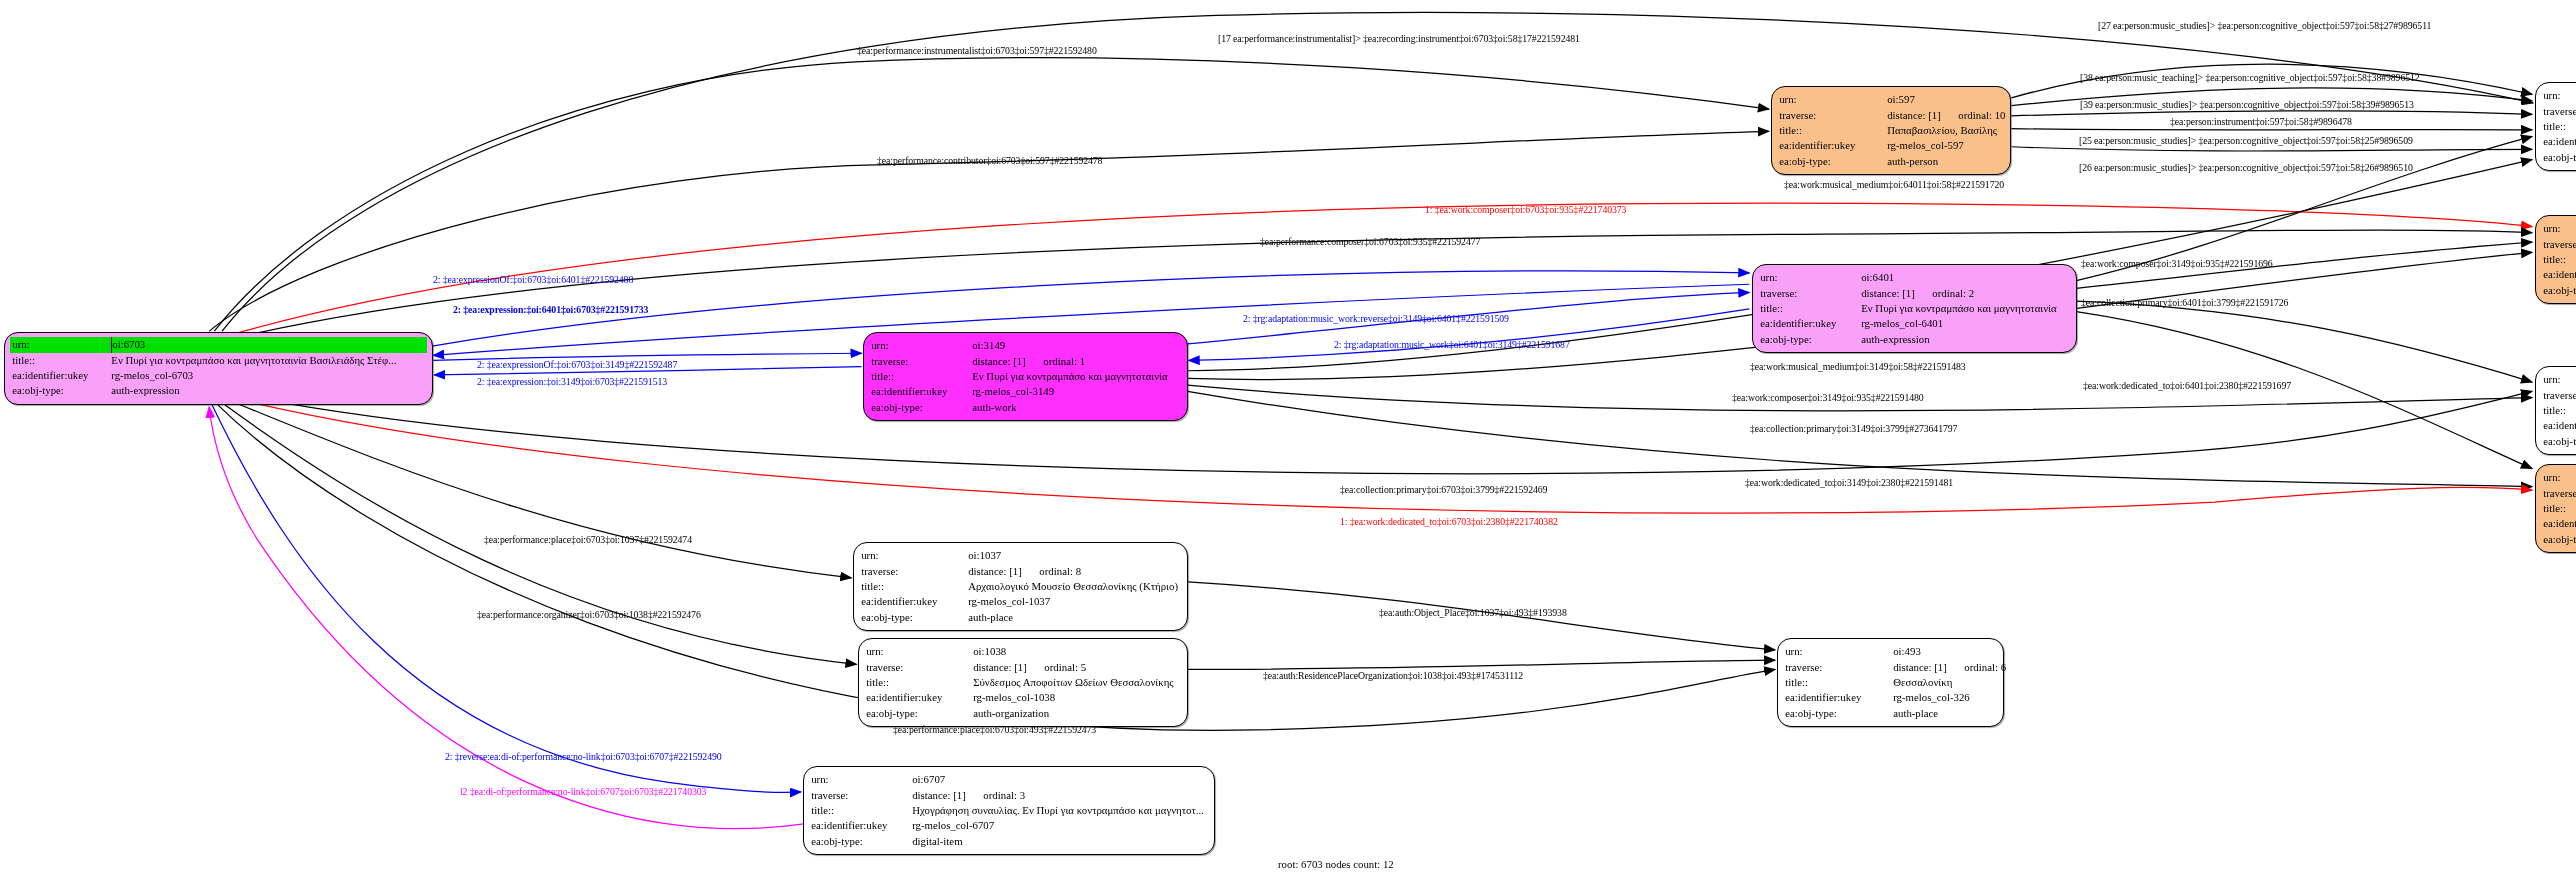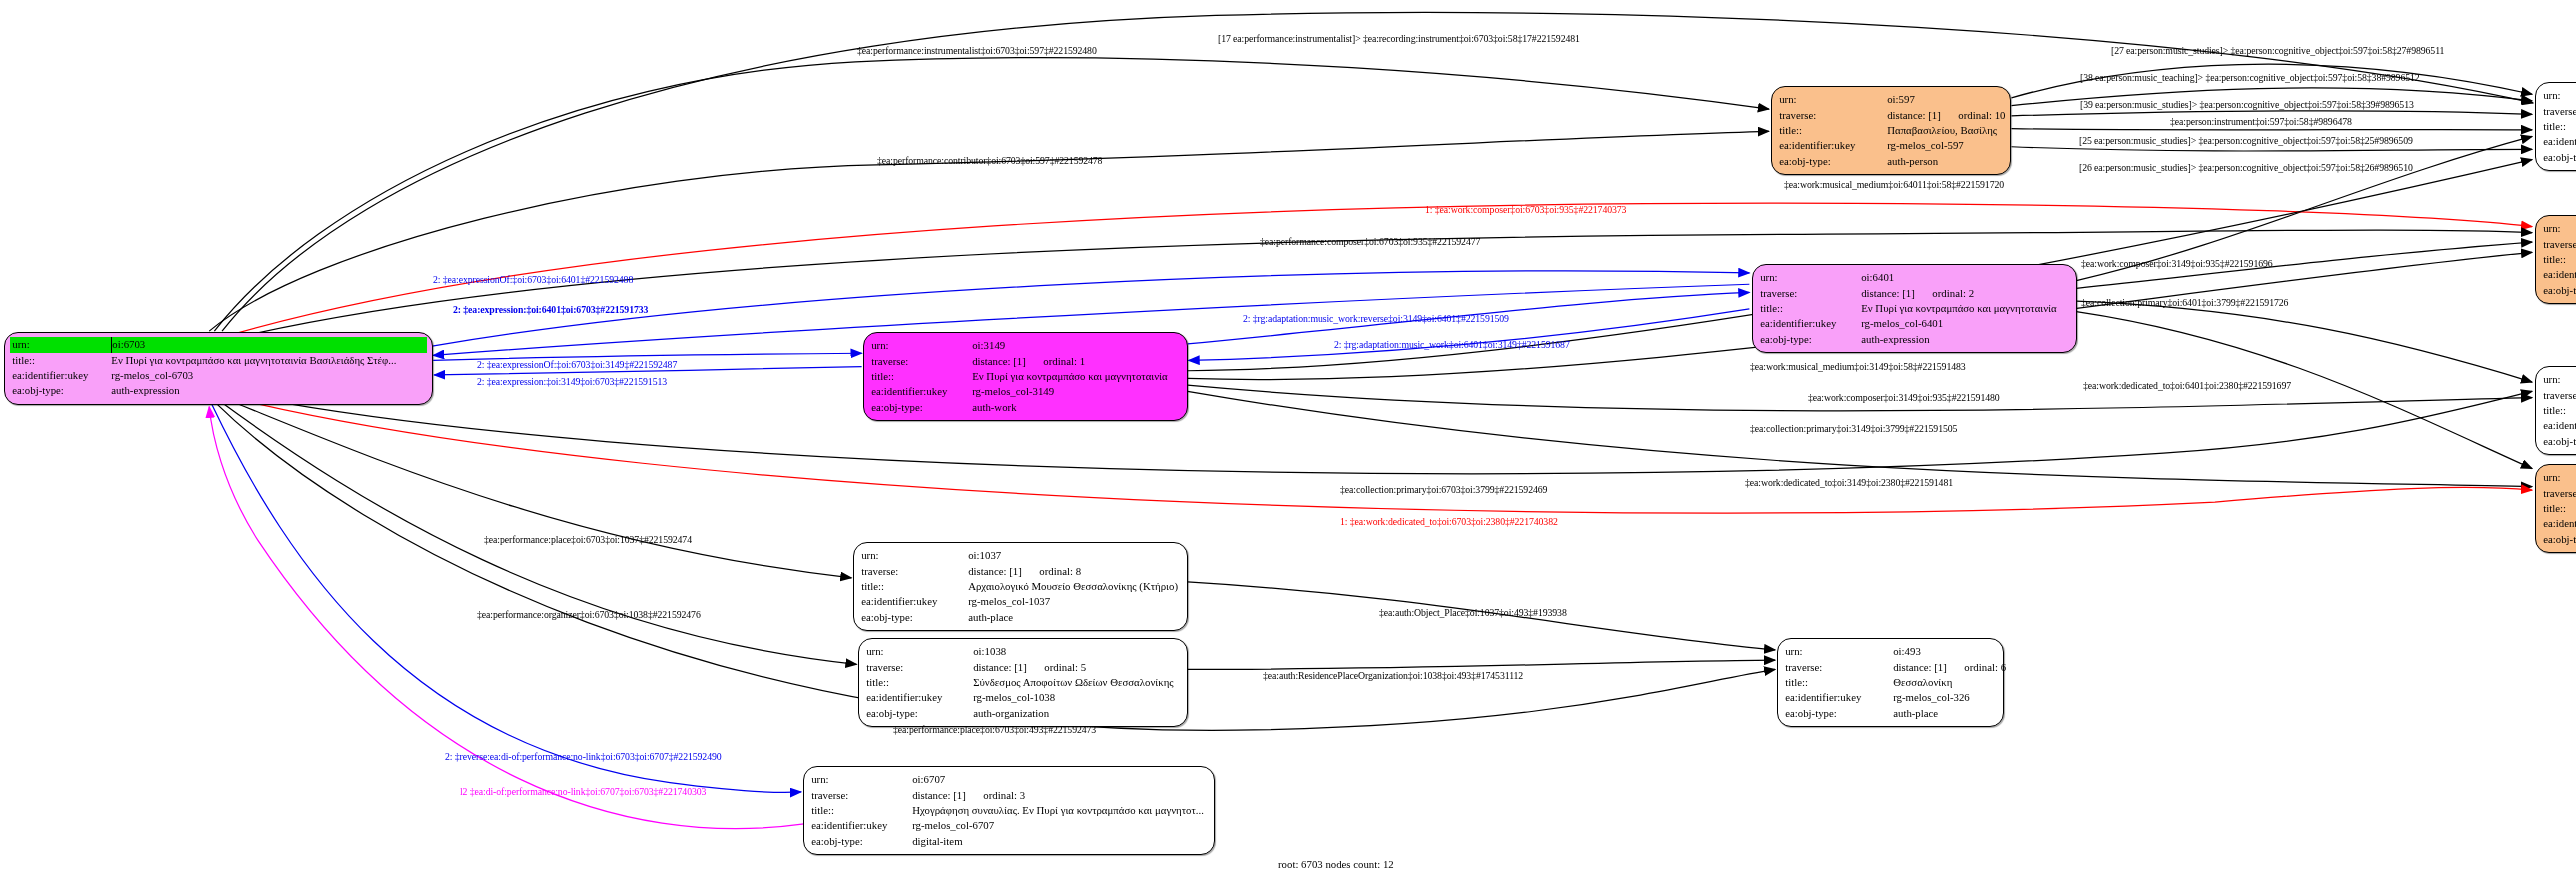--- a/index.html
+++ b/index.html
@@ -394,42 +394,42 @@
         <div class="row">
           <div class="k" style="flex: 0 0 101px; width: 101px;">ea:obj-type:</div>
           <div class="v">digital-item</div>
         </div>
       </div>
     </div>
 
   <div id="label-host">
       <div class="elabel" style="left: 1218px; top: 1.5px; color: rgb(0, 0, 0); margin-top: 31px;">[17 ea:performance:instrumentalist]&gt; ‡ea:recording:instrument‡oi:6703‡oi:58‡17#221592481</div>
       <div class="elabel" style="left: 857px; top: 45px; color: rgb(0, 0, 0);">‡ea:performance:instrumentalist‡oi:6703‡oi:597‡#221592480</div>
-      <div class="elabel" style="left: 2098px; top: 45px; color: rgb(0, 0, 0); margin-left: 13px;">[27 ea:person:music_studies]&gt; ‡ea:person:cognitive_object‡oi:597‡oi:58‡27#9896511</div>
+      <div class="elabel" style="left: 2098px; top: 20px; color: rgb(0, 0, 0);">[27 ea:person:music_studies]&gt; ‡ea:person:cognitive_object‡oi:597‡oi:58‡27#9896511</div>
       <div class="elabel" style="left: 2080px; top: 72px; color: rgb(0, 0, 0);">[38 ea:person:music_teaching]&gt; ‡ea:person:cognitive_object‡oi:597‡oi:58‡38#9896512</div>
       <div class="elabel" style="left: 2080px; top: 99px; color: rgb(0, 0, 0);">[39 ea:person:music_studies]&gt; ‡ea:person:cognitive_object‡oi:597‡oi:58‡39#9896513</div>
       <div class="elabel" style="left: 2170px; top: 116px; color: rgb(0, 0, 0);">‡ea:person:instrument‡oi:597‡oi:58‡#9896478</div>
       <div class="elabel" style="left: 2079px; top: 135px; color: rgb(0, 0, 0);">[25 ea:person:music_studies]&gt; ‡ea:person:cognitive_object‡oi:597‡oi:58‡25#9896509</div>
       <div class="elabel" style="left: 2079px; top: 162px; color: rgb(0, 0, 0);">[26 ea:person:music_studies]&gt; ‡ea:person:cognitive_object‡oi:597‡oi:58‡26#9896510</div>
       <div class="elabel" style="left: 877px; top: 155px; color: rgb(0, 0, 0);">‡ea:performance:contributor‡oi:6703‡oi:597‡#221592478</div>
       <div class="elabel" style="left: 1784px; top: 179px; color: rgb(0, 0, 0);">‡ea:work:musical_medium‡oi:64011‡oi:58‡#221591720</div>
       <div class="elabel" style="left: 1425px; top: 204px; color: rgb(255, 0, 0);">1: ‡ea:work:composer‡oi:6703‡oi:935‡#221740373</div>
       <div class="elabel" style="left: 1260px; top: 236px; color: rgb(0, 0, 0);">‡ea:performance:composer‡oi:6703‡oi:935‡#221592477</div>
       <div class="elabel" style="left: 433px; top: 274px; color: rgb(0, 0, 238);">2: ‡ea:expressionOf:‡oi:6703‡oi:6401‡#221592488</div>
       <div class="elabel" style="left: 2081px; top: 258px; color: rgb(0, 0, 0);">‡ea:work:composer‡oi:3149‡oi:935‡#221591696</div>
       <div class="elabel" style="left: 453px; top: 304px; color: rgb(0, 0, 238); font-weight: bold;">2: ‡ea:expression:‡oi:6401‡oi:6703‡#221591733</div>
       <div class="elabel" style="left: 2081px; top: 297px; color: rgb(0, 0, 0);">‡ea:collection:primary‡oi:6401‡oi:3799‡#221591726</div>
       <div class="elabel" style="left: 1243px; top: 313px; color: rgb(0, 0, 238);">2: ‡rg:adaptation:music_work:reverse‡oi:3149‡oi:6401‡#221591509</div>
       <div class="elabel" style="left: 1334px; top: 339px; color: rgb(0, 0, 238);">2: ‡rg:adaptation:music_work‡oi:6401‡oi:3149‡#221591687</div>
       <div class="elabel" style="left: 2083px; top: 337px; color: rgb(0, 0, 0); margin-top: 43px;">‡ea:work:dedicated_to‡oi:6401‡oi:2380‡#221591697</div>
       <div class="elabel" style="left: 477px; top: 359px; color: rgb(0, 0, 238);">2: ‡ea:expressionOf:‡oi:6703‡oi:3149‡#221592487</div>
       <div class="elabel" style="left: 477px; top: 376px; color: rgb(0, 0, 238);">2: ‡ea:expression:‡oi:3149‡oi:6703‡#221591513</div>
       <div class="elabel" style="left: 1750px; top: 361px; color: rgb(0, 0, 0);">‡ea:work:musical_medium‡oi:3149‡oi:58‡#221591483</div>
-      <div class="elabel" style="left: 1808px; top: 392px; color: rgb(0, 0, 0);">‡ea:work:composer‡oi:3149‡oi:935‡#221591480</div>
-      <div class="elabel" style="left: 1750px; top: 423px; color: rgb(0, 0, 0);">‡ea:collection:primary‡oi:3149‡oi:3799‡#221591505</div>
+      <div class="elabel" style="left: 1732px; top: 392px; color: rgb(0, 0, 0);">‡ea:work:composer‡oi:3149‡oi:935‡#221591480</div>
+      <div class="elabel" style="left: 1750px; top: 423px; color: rgb(0, 0, 0);">‡ea:collection:primary‡oi:3149‡oi:3799‡#273641797</div>
       <div class="elabel" style="left: 1745px; top: 477px; color: rgb(0, 0, 0);">‡ea:work:dedicated_to‡oi:3149‡oi:2380‡#221591481</div>
       <div class="elabel" style="left: 1340px; top: 484px; color: rgb(0, 0, 0);">‡ea:collection:primary‡oi:6703‡oi:3799‡#221592469</div>
       <div class="elabel" style="left: 1340px; top: 516px; color: rgb(255, 0, 0);">1: ‡ea:work:dedicated_to‡oi:6703‡oi:2380‡#221740382</div>
       <div class="elabel" style="left: 484px; top: 534px; color: rgb(0, 0, 0);">‡ea:performance:place‡oi:6703‡oi:1037‡#221592474</div>
       <div class="elabel" style="left: 477px; top: 609px; color: rgb(0, 0, 0);">‡ea:performance:organizer‡oi:6703‡oi:1038‡#221592476</div>
       <div class="elabel" style="left: 1379px; top: 607px; color: rgb(0, 0, 0);">‡ea:auth:Object_Place‡oi:1037‡oi:493‡#193938</div>
       <div class="elabel" style="left: 1263px; top: 670px; color: rgb(0, 0, 0);">‡ea:auth:ResidencePlaceOrganization‡oi:1038‡oi:493‡#174531112</div>
       <div class="elabel" style="left: 893px; top: 724px; color: rgb(0, 0, 0);">‡ea:performance:place‡oi:6703‡oi:493‡#221592473</div>
       <div class="elabel" style="left: 445px; top: 751px; color: rgb(0, 0, 238);">2: ‡reverse:ea:di-of:performance:no-link‡oi:6703‡oi:6707‡#221592490</div>
       <div class="elabel" style="left: 460px; top: 786px; color: rgb(255, 0, 255);">l2 ‡ea:di-of:performance:no-link‡oi:6707‡oi:6703‡#221740303</div>

